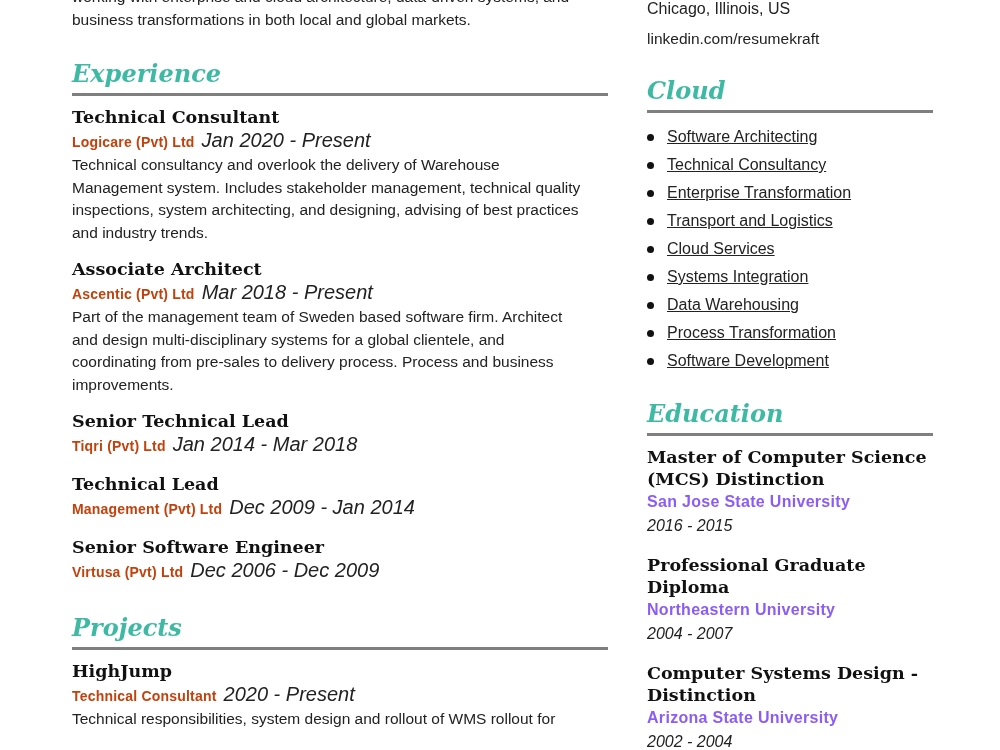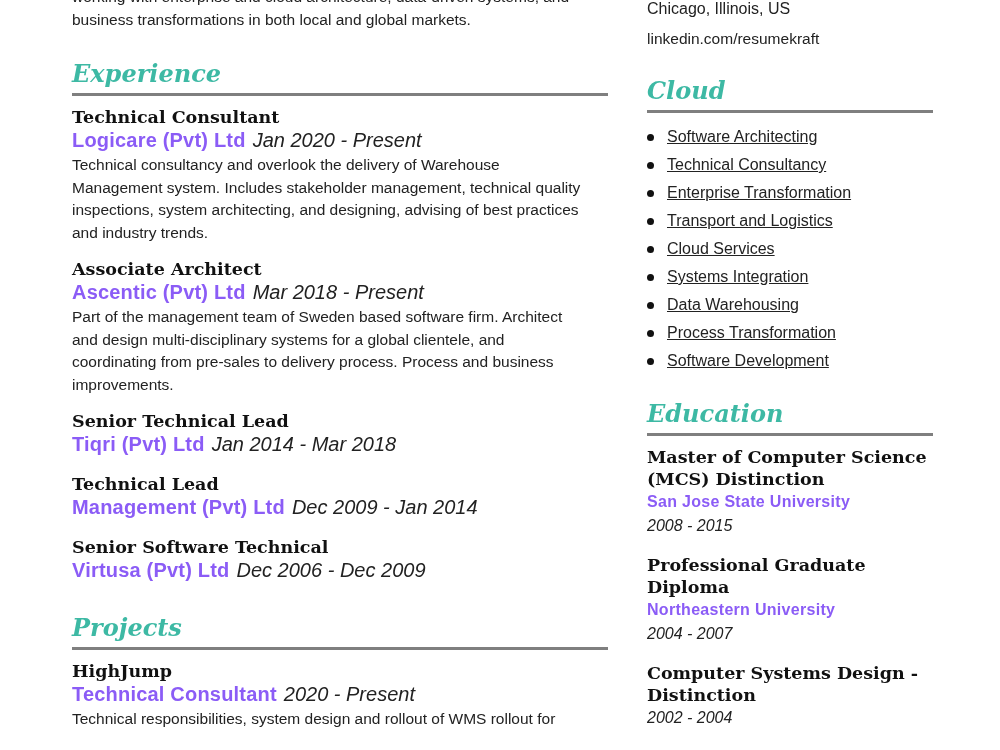--- a/index.html
+++ b/index.html
@@ -20,21 +20,21 @@
       font-size: 24px; line-height: 30px; margin: 0;
     }
     .rule { height: 3px; background: #7f7f7f; margin: 4px 0 0 0; }
 
     .job-title, .edu-title {
       font-family: "DejaVu Serif", "Liberation Serif", serif;
       font-weight: bold; font-size: 17.5px; line-height: 22px; color: #111;
       margin: 0;
     }
     .company-line { margin: 1px 0 0 0; line-height: 22px; white-space: nowrap; }
-    .company { font-weight: bold; font-size: 20px; color: #8b5cf6; letter-spacing: 0.2px; }
+    .company { font-weight: bold; font-size: 14px; color: #c2410c; letter-spacing: 0.2px; }
     .dates { font-style: italic; font-size: 20px; color: #222; margin-left: 7px; }
     .desc { font-size: 15.5px; line-height: 22.5px; color: #222; margin: 1px 0 0 0; }
 
     .job { margin-top: 0; }
 
     .contact { font-size: 16px; line-height: 22px; color: #222; margin: 0; }
 
     .skills { list-style: none; padding: 0; margin: 10px 0 0 0; }
     .skills li { position: relative; padding-left: 20px; font-size: 16px; line-height: 28px; color: #222; text-decoration: underline; }
     .skills li .bullet {
@@ -94,21 +94,21 @@
       </div>
 
       <div class="job" style="margin-top:16px;">
         <div class="job-title">Technical Lead</div>
         <div class="company-line">
           <span class="company">Management (Pvt) Ltd</span><span class="dates">Dec 2009 - Jan 2014</span>
         </div>
       </div>
 
       <div class="job" style="margin-top:16px;">
-        <div class="job-title">Senior Software Technical</div>
+        <div class="job-title">Senior Software Engineer</div>
         <div class="company-line">
           <span class="company">Virtusa (Pvt) Ltd</span><span class="dates">Dec 2006 - Dec 2009</span>
         </div>
       </div>
     </div>
 
     <div style="margin-top:30px;">
       <h2 class="section-title">Projects</h2>
       <div class="rule"></div>
 
@@ -146,30 +146,31 @@
     </div>
 
     <div style="margin-top:24px;">
       <h2 class="section-title">Education</h2>
       <div class="rule"></div>
 
       <div style="margin-top:10px;">
         <div class="edu-title">Master of Computer Science</div>
         <div class="edu-title">(MCS) Distinction</div>
         <div class="edu-school">San Jose State University</div>
-        <div class="edu-dates">2008 - 2015</div>
+        <div class="edu-dates">2016 - 2015</div>
       </div>
 
       <div style="margin-top:16px;">
         <div class="edu-title">Professional Graduate</div>
         <div class="edu-title">Diploma</div>
         <div class="edu-school">Northeastern University</div>
         <div class="edu-dates">2004 - 2007</div>
       </div>
 
       <div style="margin-top:16px;">
         <div class="edu-title">Computer Systems Design -</div>
         <div class="edu-title">Distinction</div>
+        <div class="edu-school">Arizona State University</div>
         <div class="edu-dates">2002 - 2004</div>
       </div>
     </div>
   </div>
 </div>
 
 </body></html>

